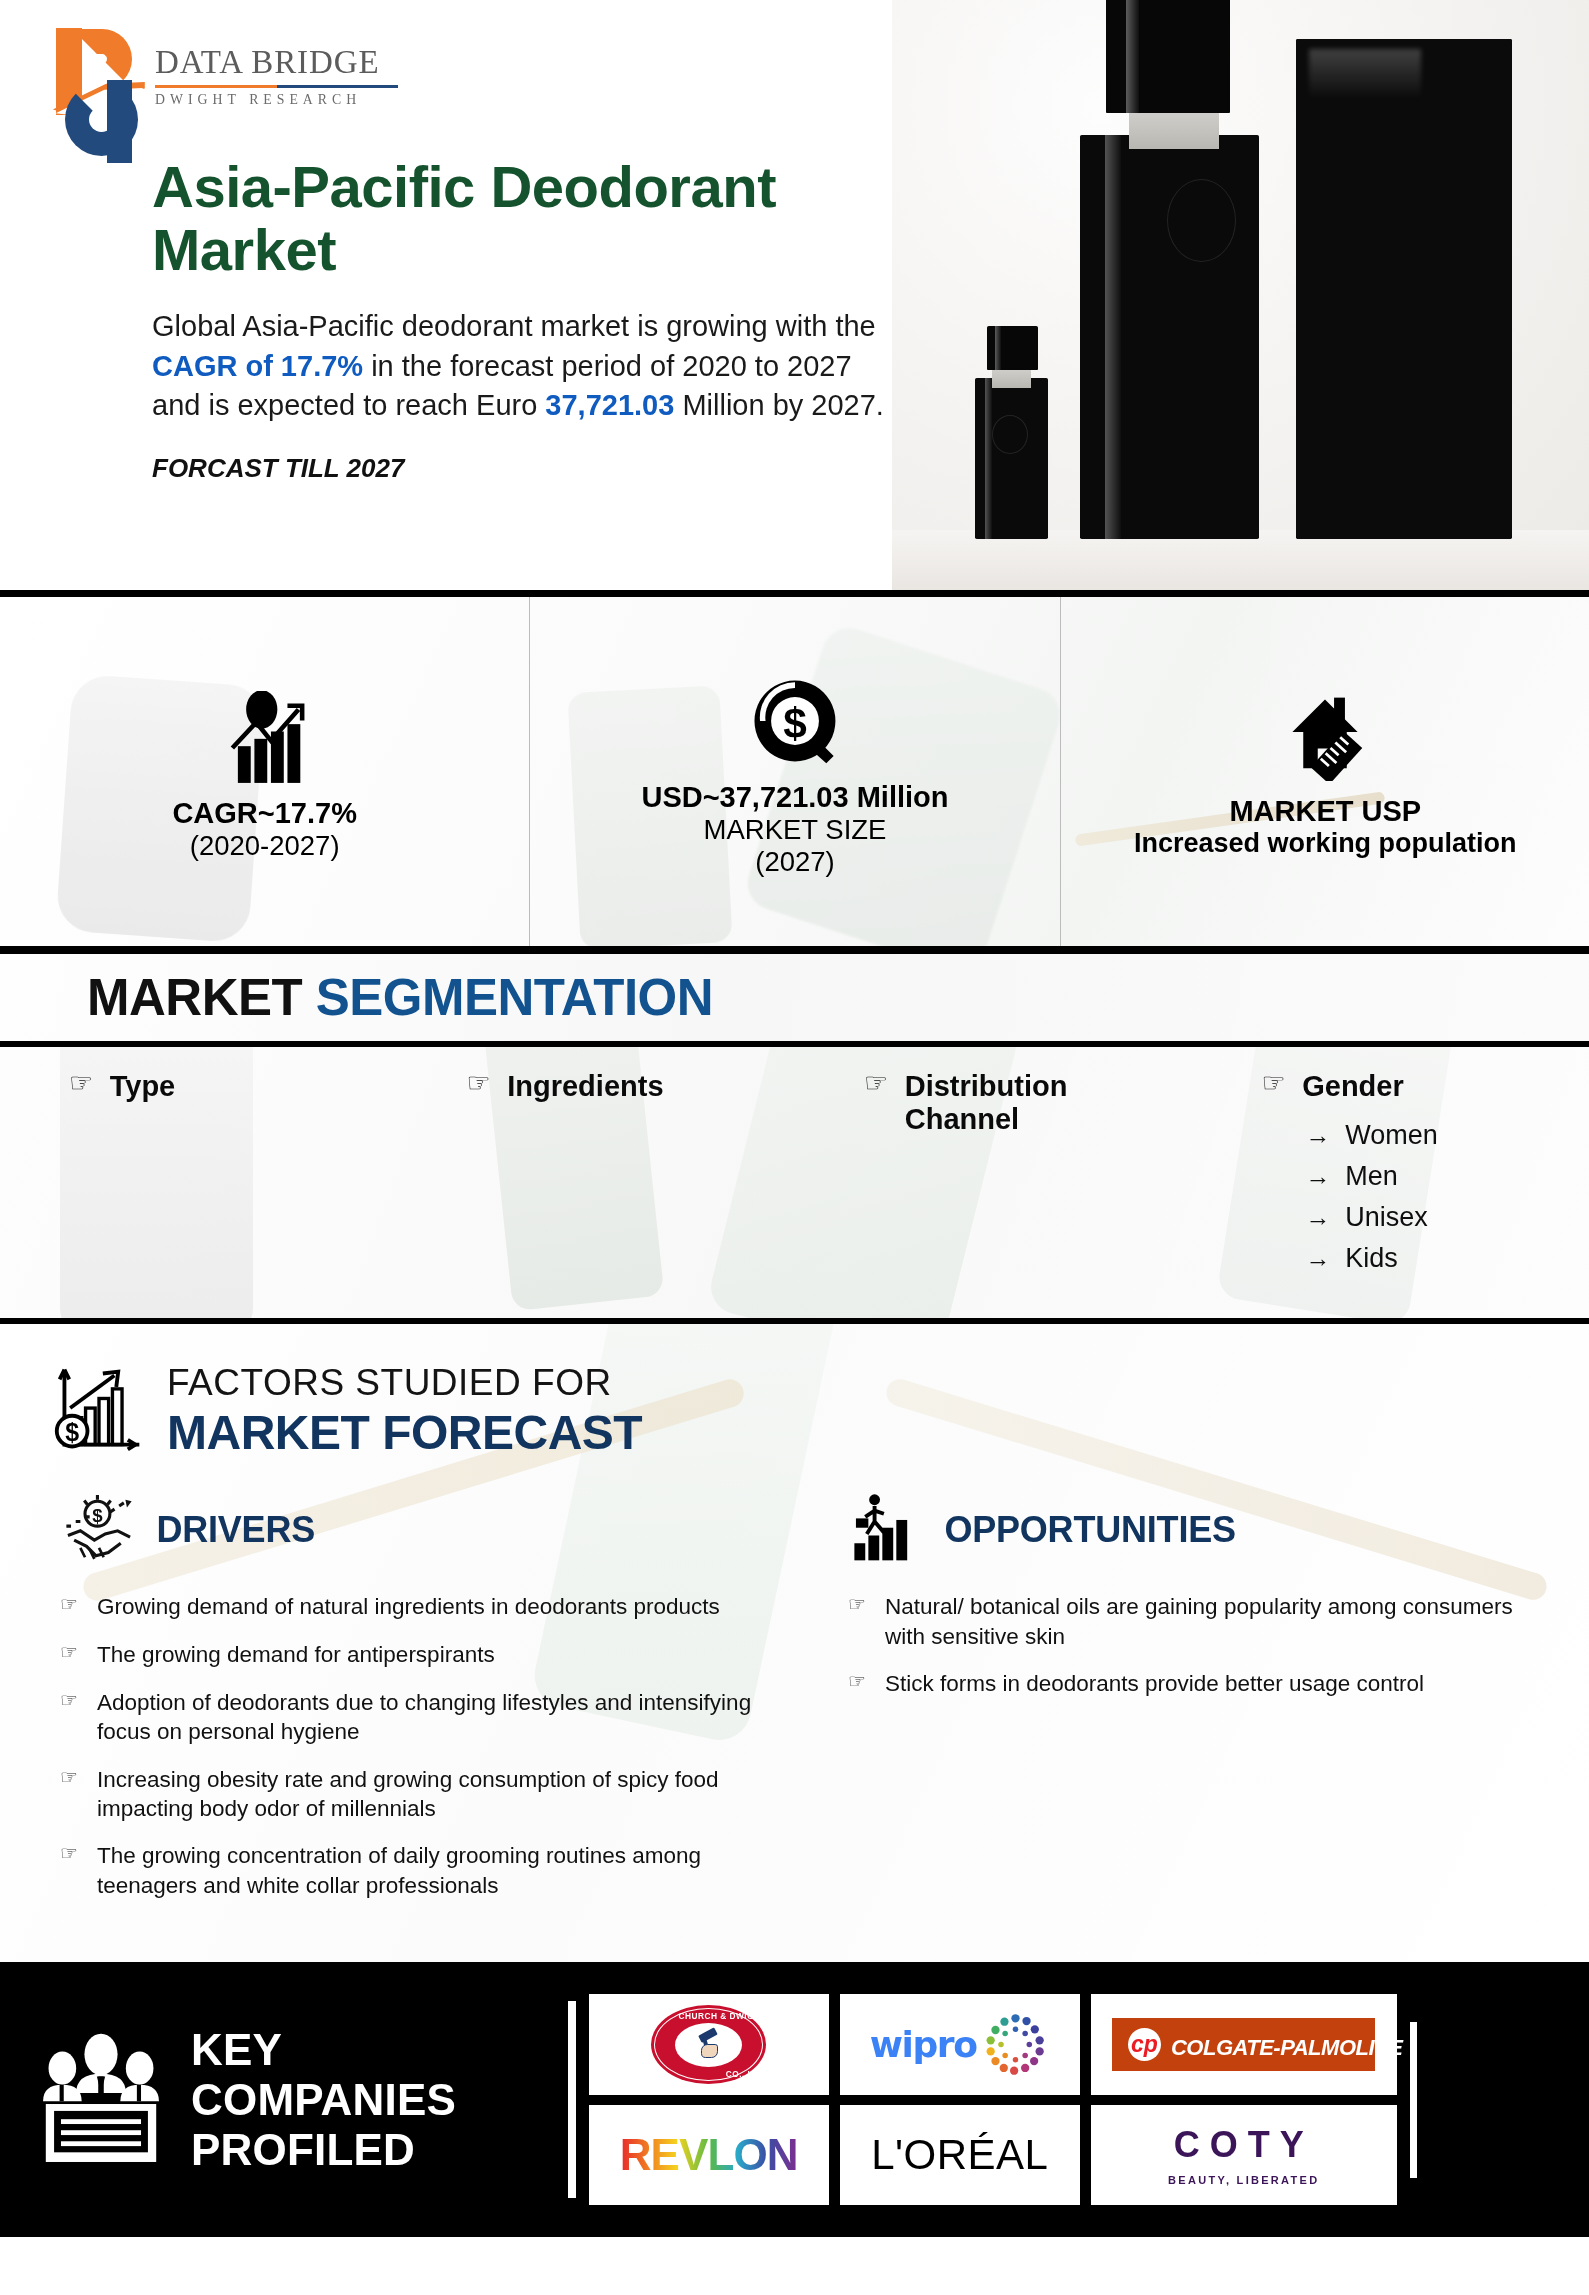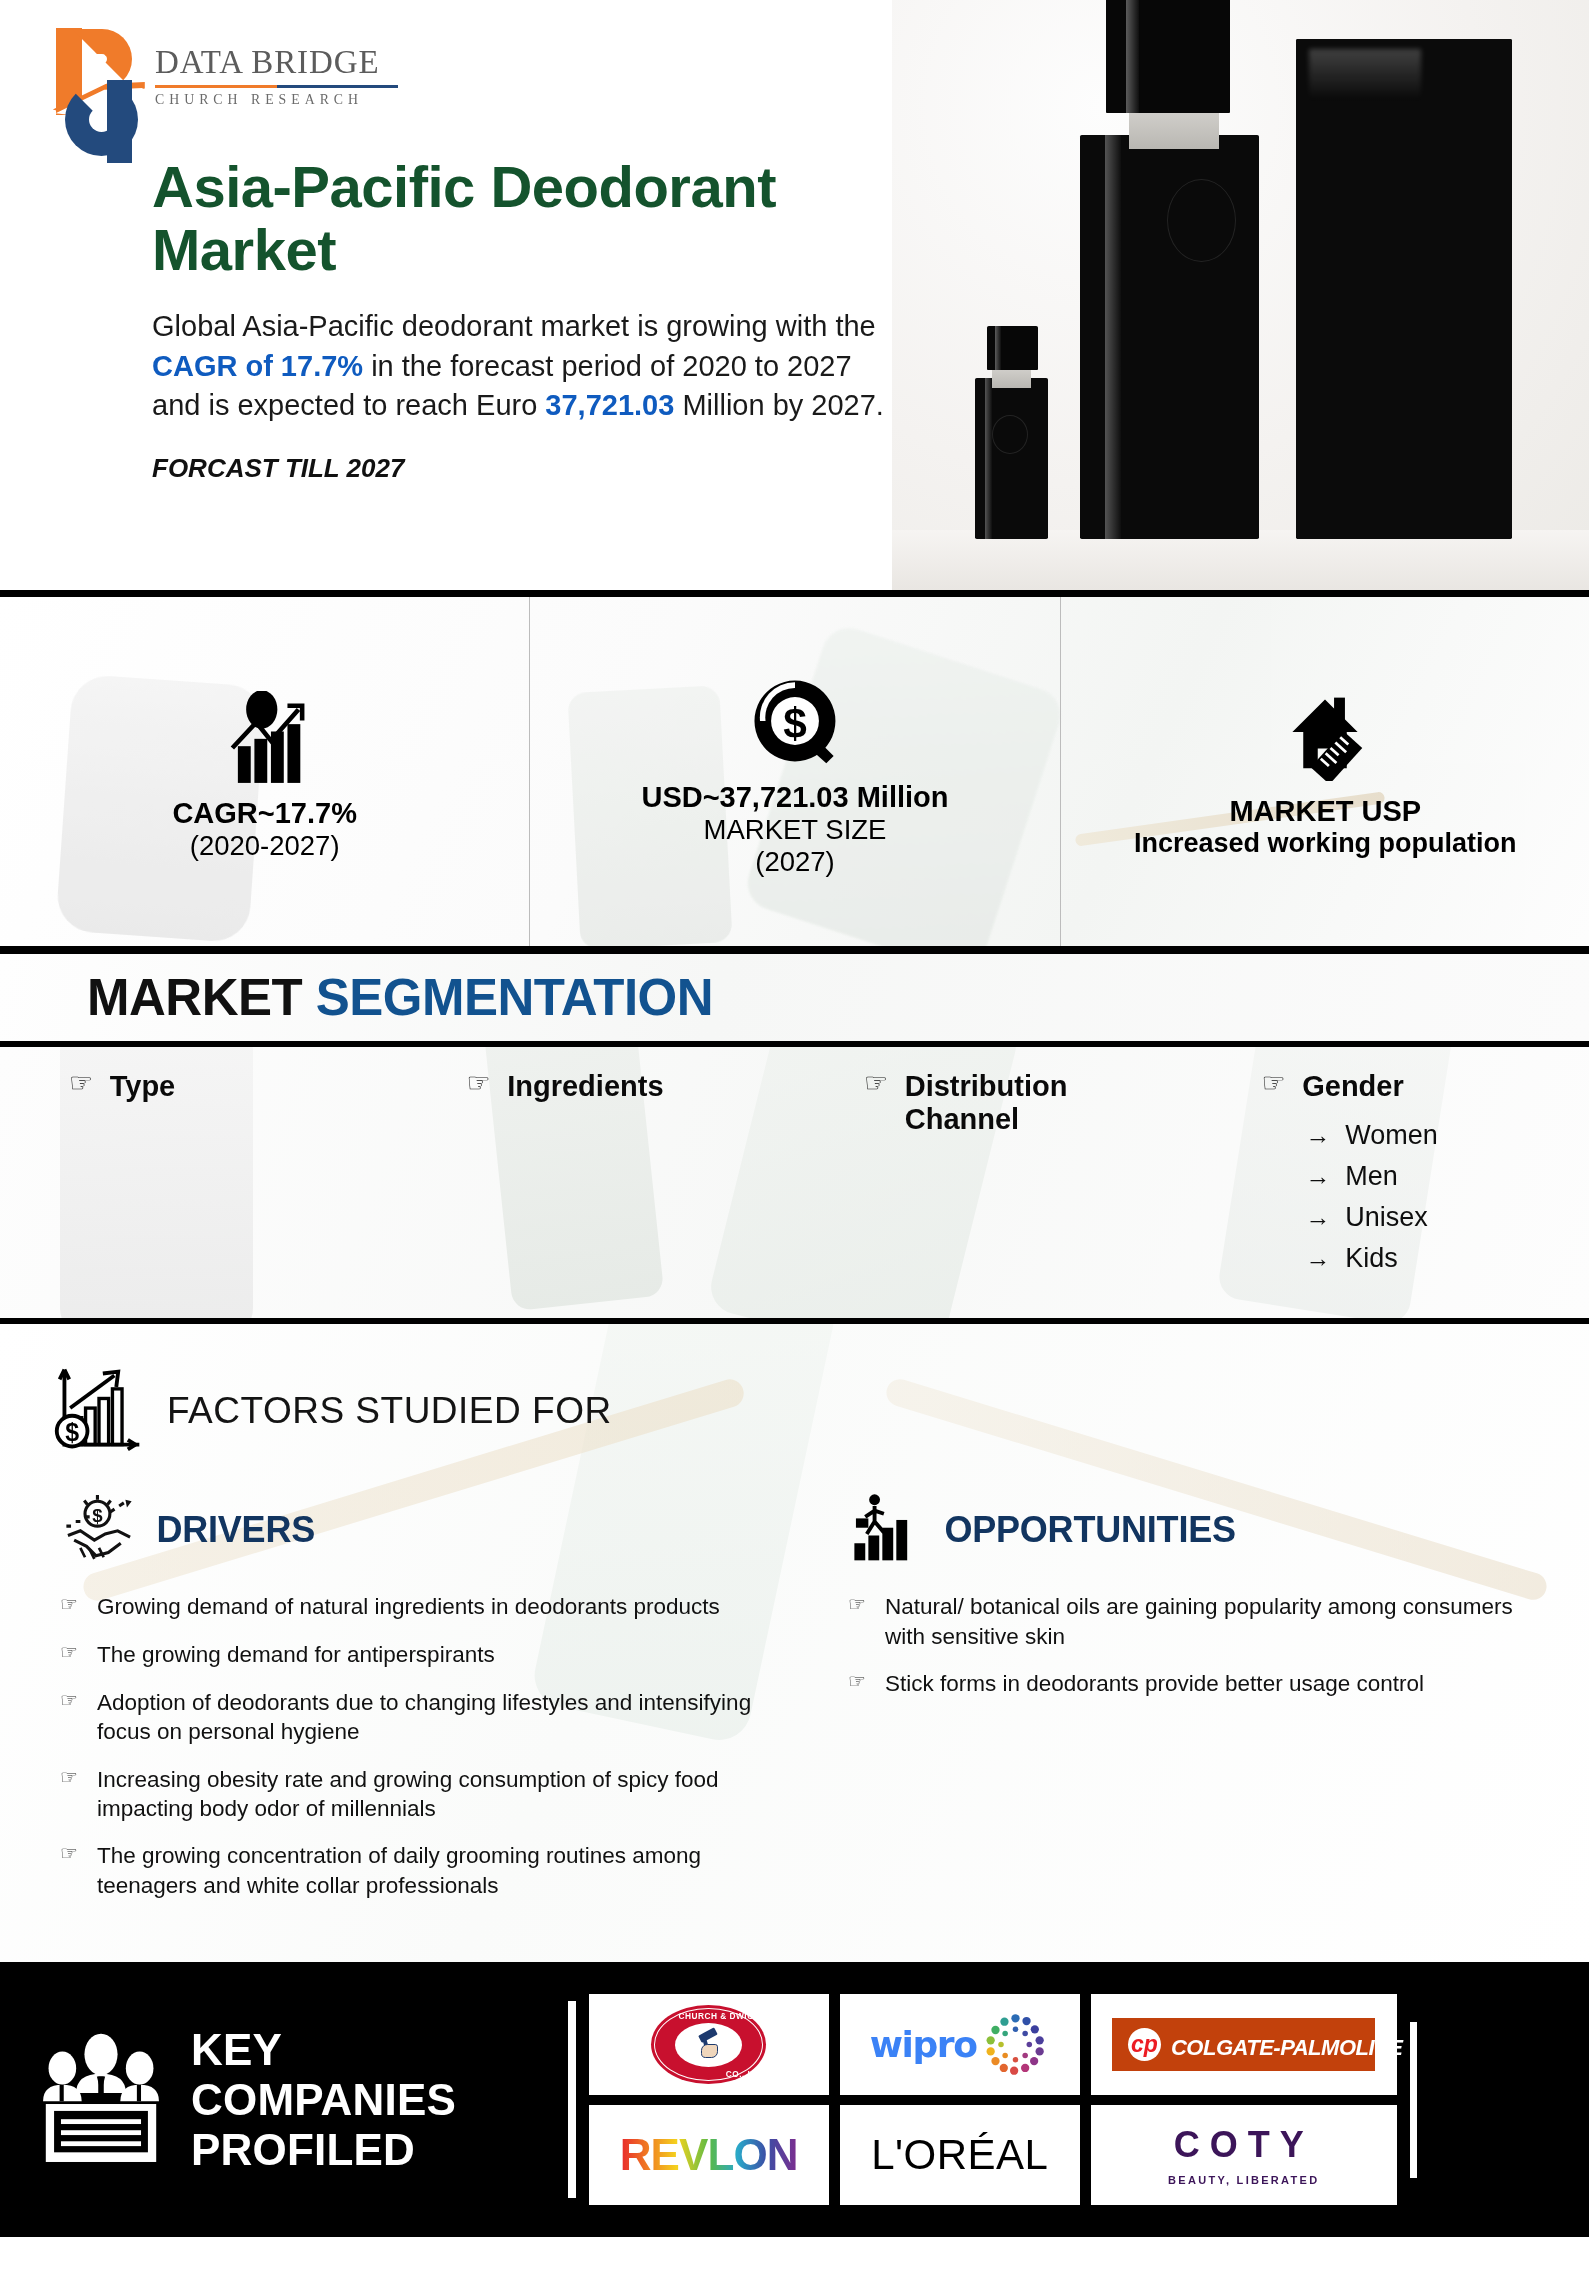--- a/index.html
+++ b/index.html
@@ -262,21 +262,21 @@
         <div class="swoosh-w"></div>
         <div class="dBlue"></div>
         <div class="stemBlue"></div>
       </div>
       <div class="logo-text">
         <div class="logo-title">DATA BRIDGE</div>
         <div class="logo-bar">
           <span class="o"></span>
             <span class="b"></span>
         </div>
-        <div class="logo-sub">CHURCH RESEARCH</div>
+        <div class="logo-sub">DWIGHT RESEARCH</div>
       </div>
     </div>
 
     <div class="hero-copy">
       <h1 class="hero-title">Asia-Pacific Deodorant Market</h1>
       <p class="hero-desc">
         <span>Global Asia-Pacific deodorant market is growing with the </span><span class="hl">CAGR of 17.7%</span><span> in the forecast period of 2020 to 2027 and is expected to reach Euro </span><span class="hl">37,721.03</span><span> Million by 2027.</span>
       </p>
       <div class="hero-forecast">FORCAST TILL 2027</div>
     </div>
@@ -431,20 +431,21 @@
           <rect x="50" y="38" width="10" height="48" fill="none" stroke="#000" stroke-width="3.5"></rect>
           <rect x="64" y="28" width="10" height="58" fill="none" stroke="#000" stroke-width="3.5"></rect>
           <path d="M20 48 L66 14" stroke="#000" stroke-width="4" fill="none"></path>
           <path d="M54 12 L70 10 L68 26" stroke="#000" stroke-width="4" fill="none"></path>
           <circle cx="22" cy="72" r="16" fill="#fff" stroke="#000" stroke-width="4"></circle>
           <text x="22" y="82" font-size="26" font-weight="bold" text-anchor="middle" font-family="Liberation Sans, sans-serif" fill="#000">$</text>
         </svg>
       </div>
       <div class="fc-head-text">
         <div class="l1">FACTORS STUDIED FOR</div>
+        <div class="l2">MARKET FORECAST</div>
       </div>
     </div>
 
     <div class="fc-cols">
 
       <div class="fc-col">
         <div class="fc-title-row">
           <div>
             <svg width="78" height="73" viewBox="0 0 100 94">
               <circle cx="48" cy="28" r="16" fill="none" stroke="#111" stroke-width="4"></circle>

